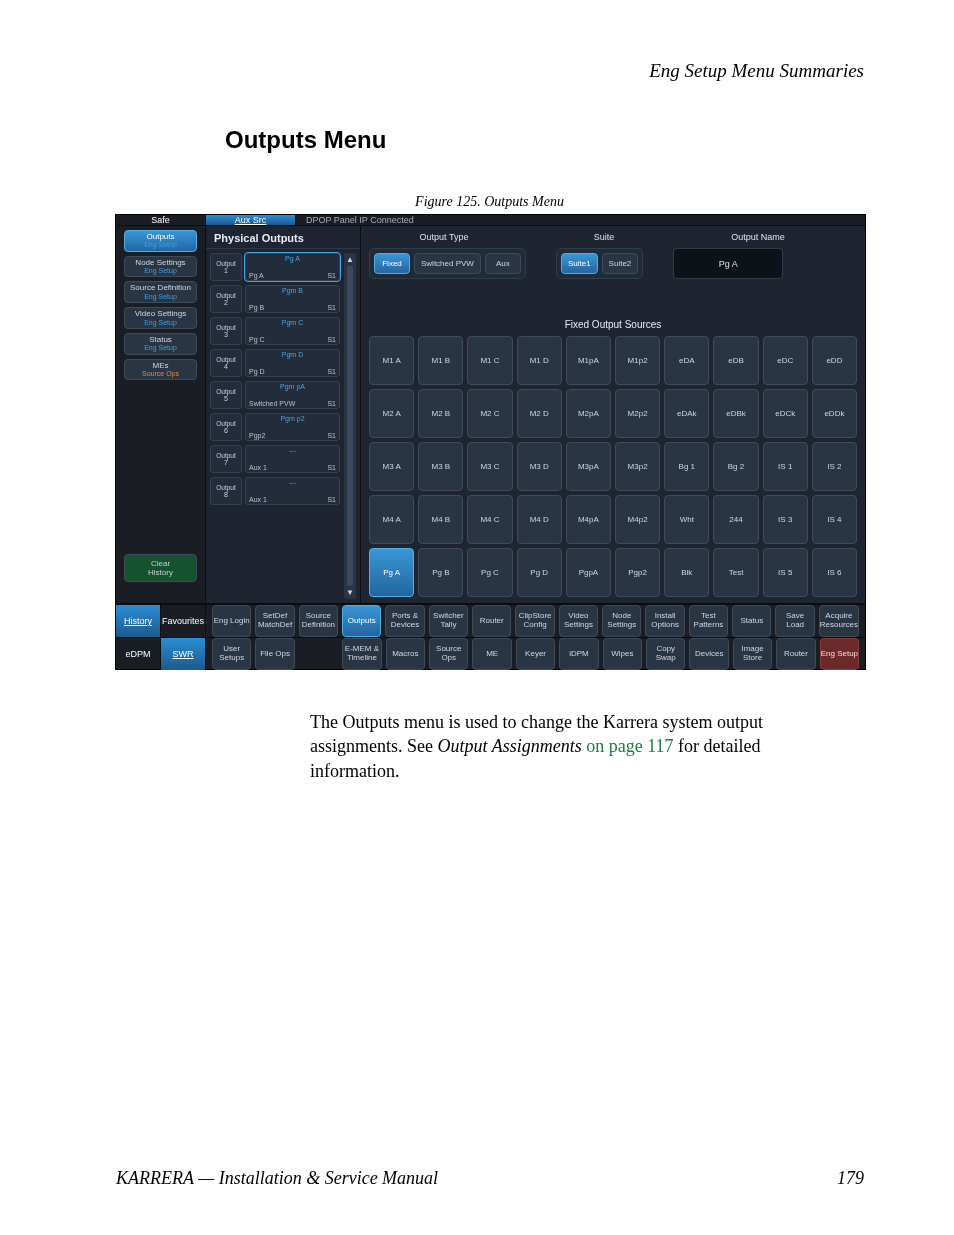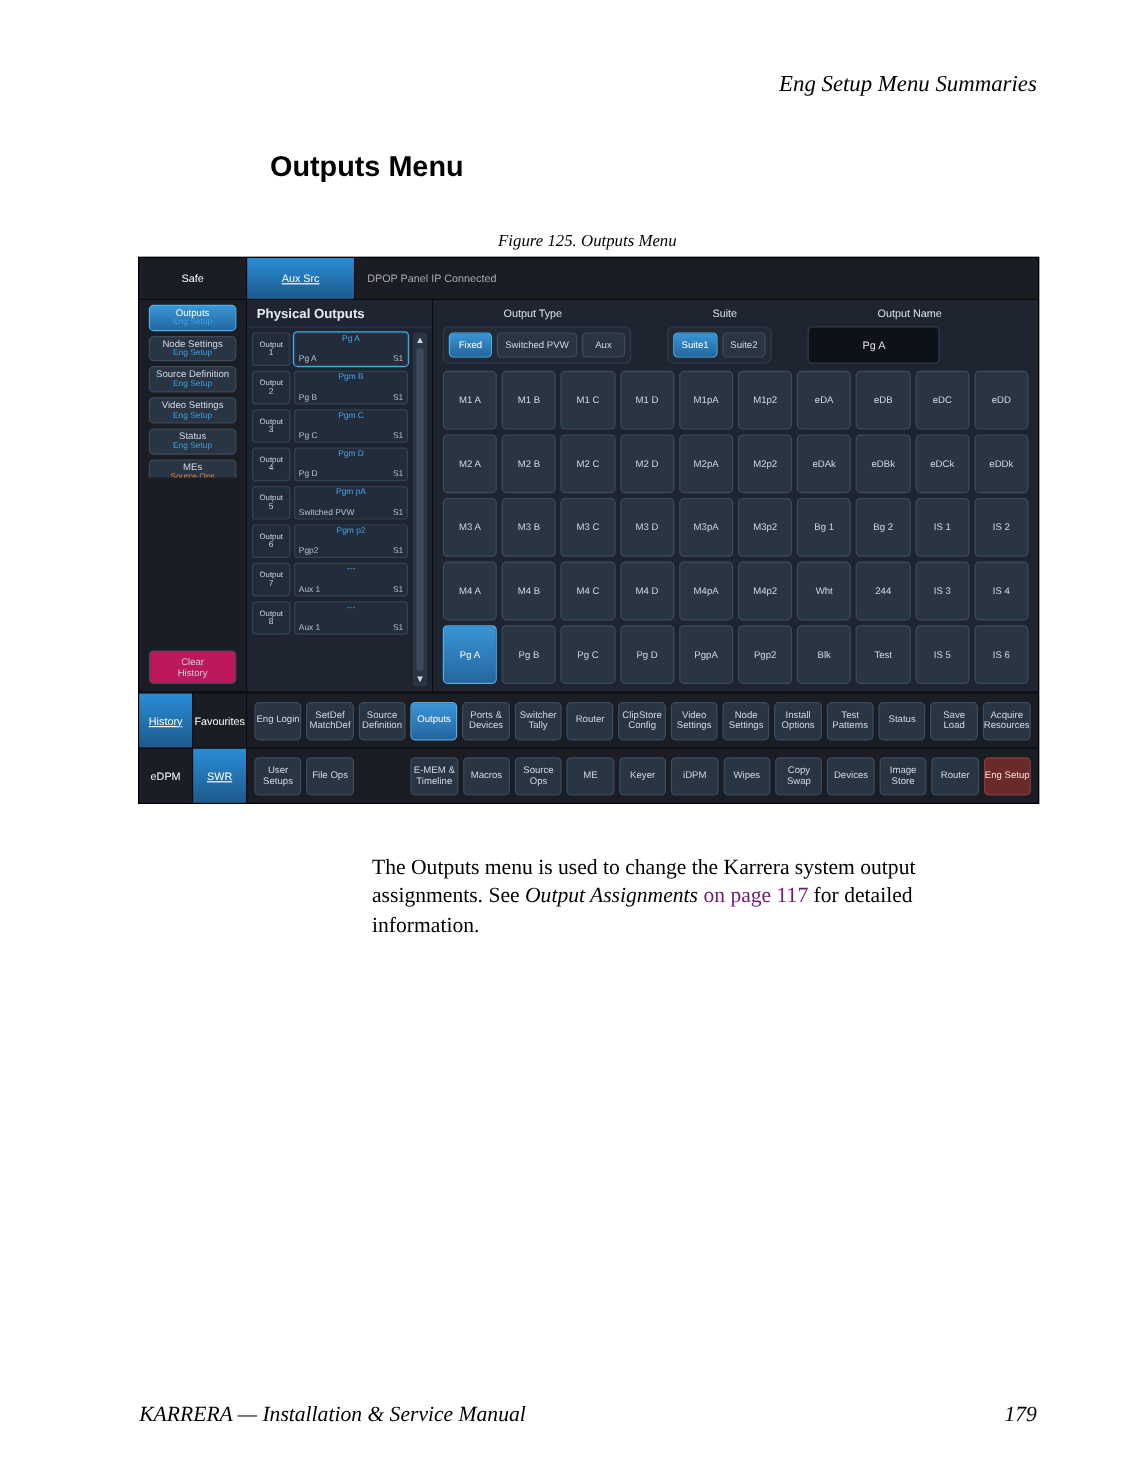--- a/index.html
+++ b/index.html
@@ -83,22 +83,22 @@
     font-size: 8px;
     line-height: 1.05;
     text-align: center;
     padding: 2px 2px;
     color:#cfd6e4;
   }
   .stack-item.top { background: linear-gradient(#3a96d6,#2366a0); color:#fff; border-color:#4fb0e8;}
   .stack-item .sub { display:block; color:#3aa0e0; font-size:7px; }
   .stack-item.so .sub { color:#e08a3a; }
   .clear-hist {
-    background:#be185d; border:1px solid #3e4b5d; border-radius:4px;
-    font-size:8px; text-align:center; padding:4px 16px; margin:4px 8px 6px;
+    background:#14532d; border:1px solid #3e4b5d; border-radius:4px;
+    font-size:8px; text-align:center; padding:4px 16px; margin:4px 8px 21px;
   }
 
   .phys-col {
     width: 155px;
     border-right: 1px solid #0a0c10;
     background:#1e2530;
     display:flex; flex-direction:column;
   }
   .phys-title { font-size:11px; font-weight:bold; color:#e6ecf5; padding:6px 8px 4px; border-bottom:1px solid #2e3846;}
   .phys-list { flex:1; overflow:hidden; padding:4px 4px; display:flex; gap:4px;}
@@ -140,21 +140,21 @@
   .bbtn.sel { background: linear-gradient(#3a96d6,#2366a0); color:#fff; border-color:#4fb0e8;}
   .bbtn.es { background:#6b2a2a; border-color:#8a3a3a; color:#ffd9d9;}
 
   
   .body-para {
     margin: 40px 0 0 195px;
     font-size: 18px;
     line-height: 1.35;
     width: 540px;
   }
-  .body-para .link { color: #701a75; }
+  .body-para .link { color: #15803d; }
   .body-para em { font-style: italic; }
 
   .footer {
     position: absolute;
     left: 116px; right: 90px; bottom: 46px;
     display: flex; justify-content: space-between;
     font-size: 18px; font-style: italic;
   }
   .footer .pn { font-style: italic; }
 </style>
@@ -320,20 +320,21 @@
             <div class="kbtn">Switched PVW</div>
             <div class="kbtn">Aux</div>
           </div>
         <div class="btn-grp" id="st-grp">
             <div class="kbtn sel">Suite1</div>
             <div class="kbtn">Suite2</div>
           </div>
         <div class="name-field">Pg A</div>
       </div>
 
+      <div class="fos-title">Fixed Output Sources</div>
       <div class="grid" id="fos-grid">
           <div class="grid-row">
             <div class="gbtn">M1 A</div>
             <div class="gbtn">M1 B</div>
             <div class="gbtn">M1 C</div>
             <div class="gbtn">M1 D</div>
             <div class="gbtn">M1pA</div>
             <div class="gbtn">M1p2</div>
             <div class="gbtn">eDA</div>
             <div class="gbtn">eDB</div>

